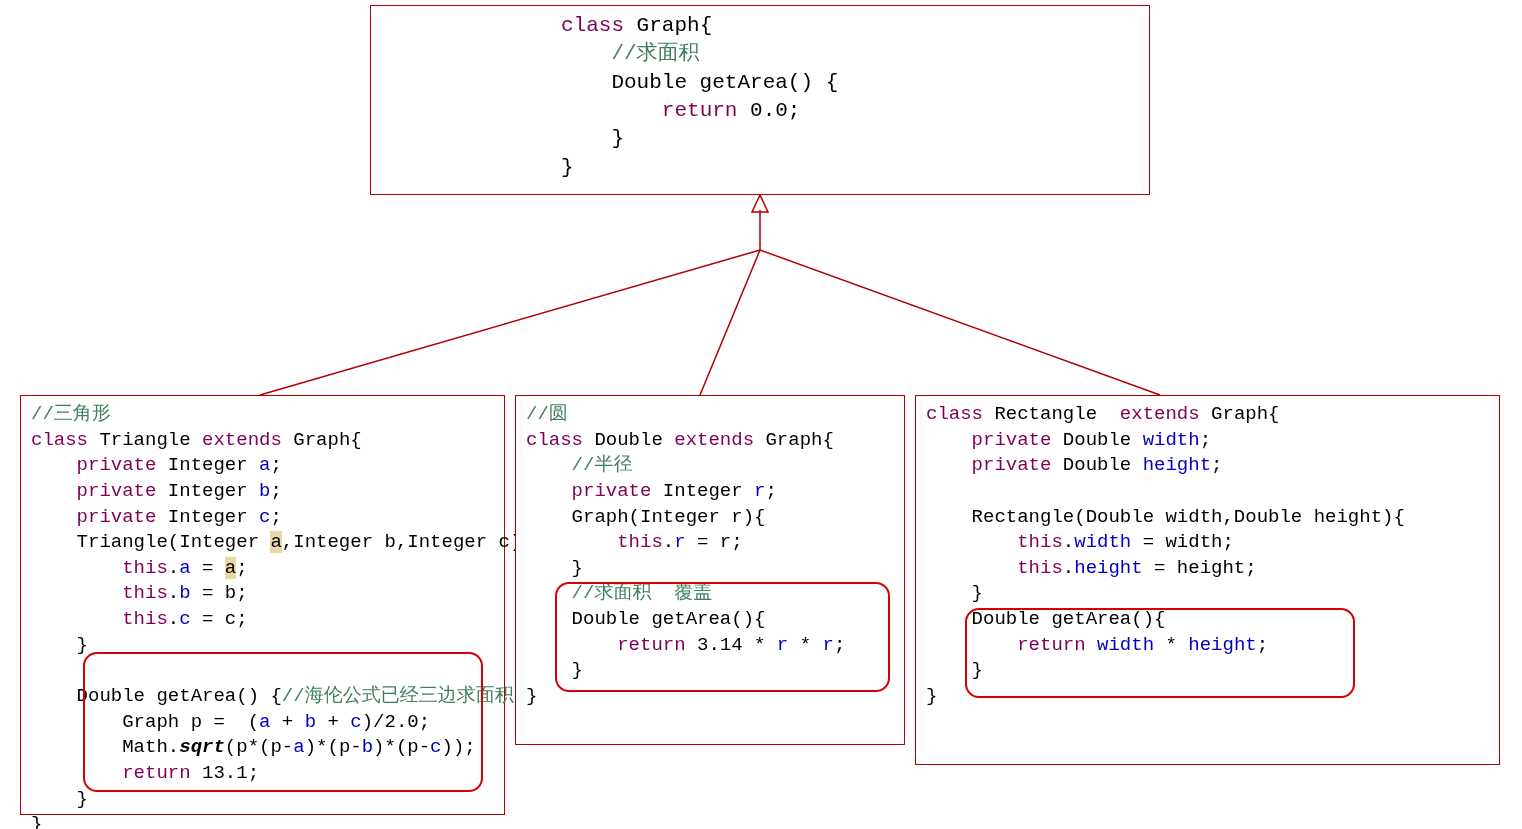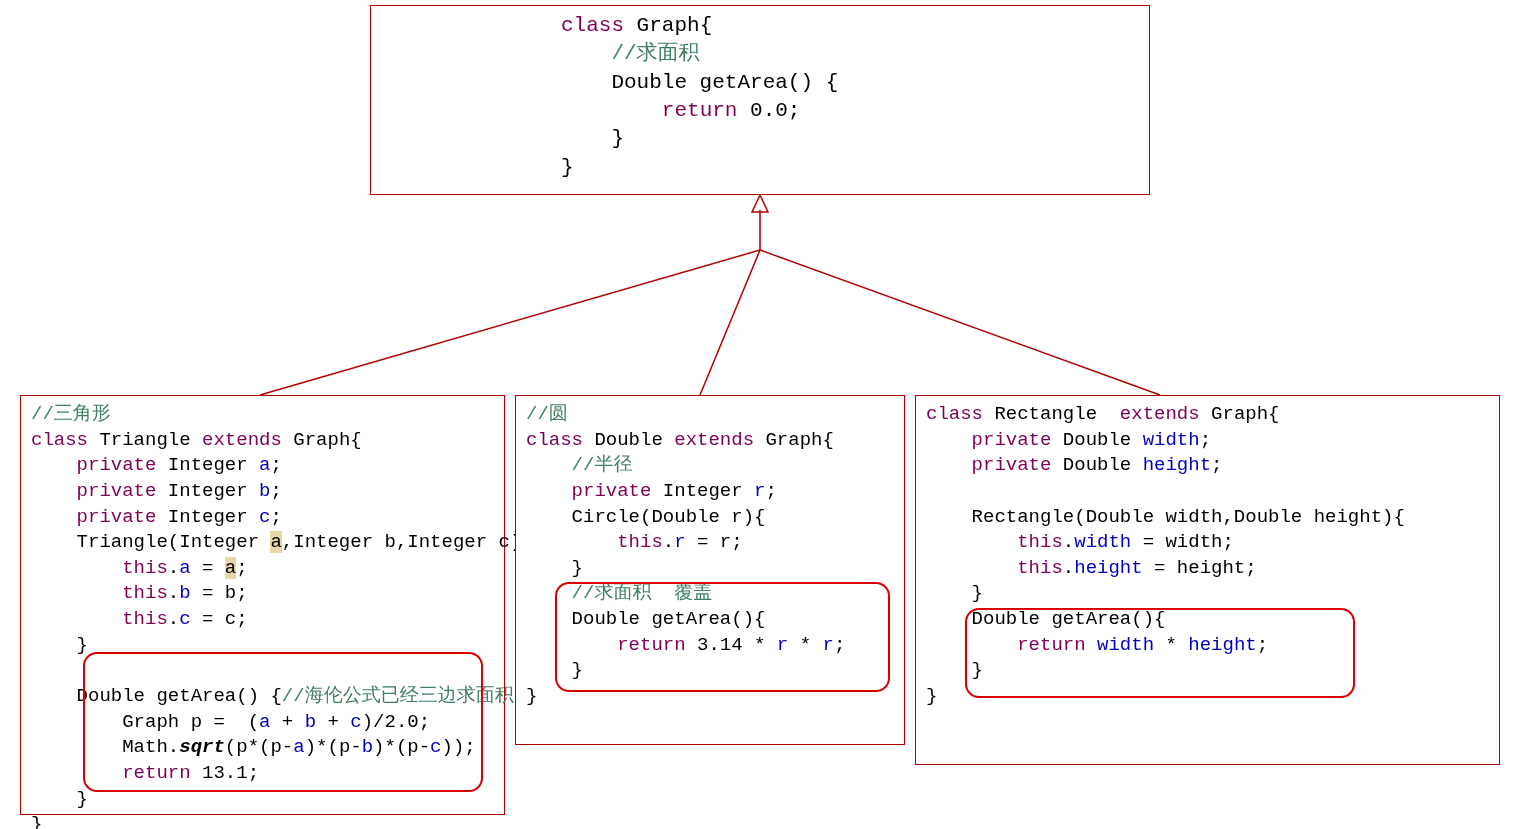--- a/index.html
+++ b/index.html
@@ -87,21 +87,21 @@
 <span class="typ">    }</span>
 <span class="typ">}</span></pre>
 </div>
 <div class="rrect" style="left:83px; top:652px; width:400px; height:140px;"></div>
 
 <div class="box" style="left:515px; top:395px; width:390px; height:350px;">
   <pre class="code" id="code-circle"><span class="com">//圆</span>
 <span class="kw">class</span><span class="typ"> Double </span><span class="kw">extends</span><span class="typ"> Graph{</span>
 <span class="typ">    </span><span class="com">//半径</span>
 <span class="typ">    </span><span class="kw">private</span><span class="typ"> Integer </span><span class="fld">r</span><span class="typ">;</span>
-<span class="typ">    Circle(Double r){</span>
+<span class="typ">    Graph(Integer r){</span>
 <span class="typ">        </span><span class="kw">this</span><span class="typ">.</span><span class="fld">r</span><span class="typ"> = r;</span>
 <span class="typ">    }</span>
 <span class="typ">    </span><span class="com">//求面积  覆盖</span>
 <span class="typ">    Double getArea(){</span>
 <span class="typ">        </span><span class="kw">return</span><span class="typ"> 3.14 * </span><span class="fld">r</span><span class="typ"> * </span><span class="fld">r</span><span class="typ">;</span>
 <span class="typ">    }</span>
 <span class="typ">}</span></pre>
 </div>
 <div class="rrect" style="left:555px; top:582px; width:335px; height:110px;"></div>
 

